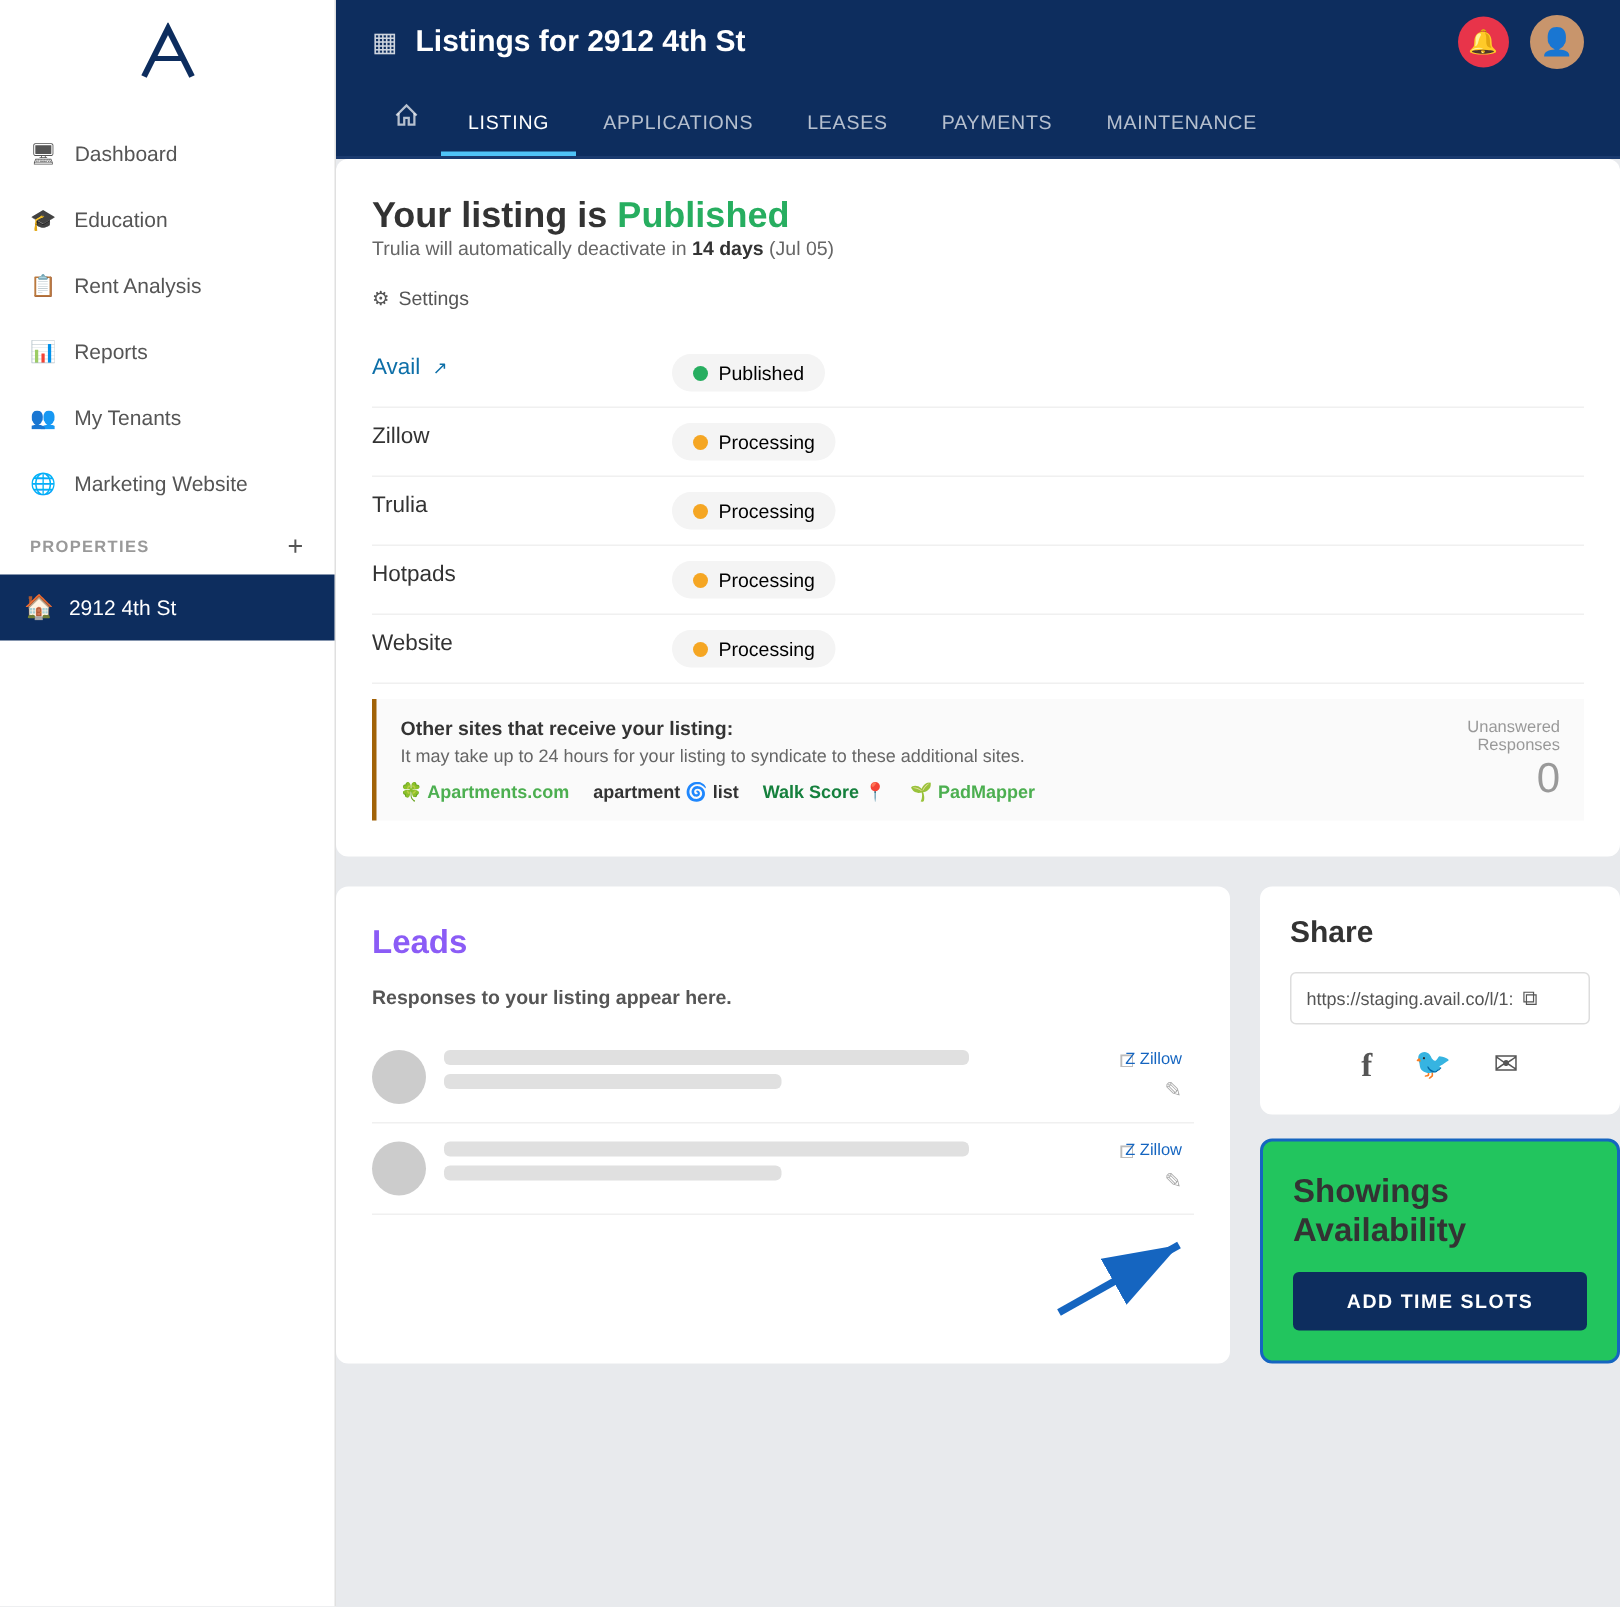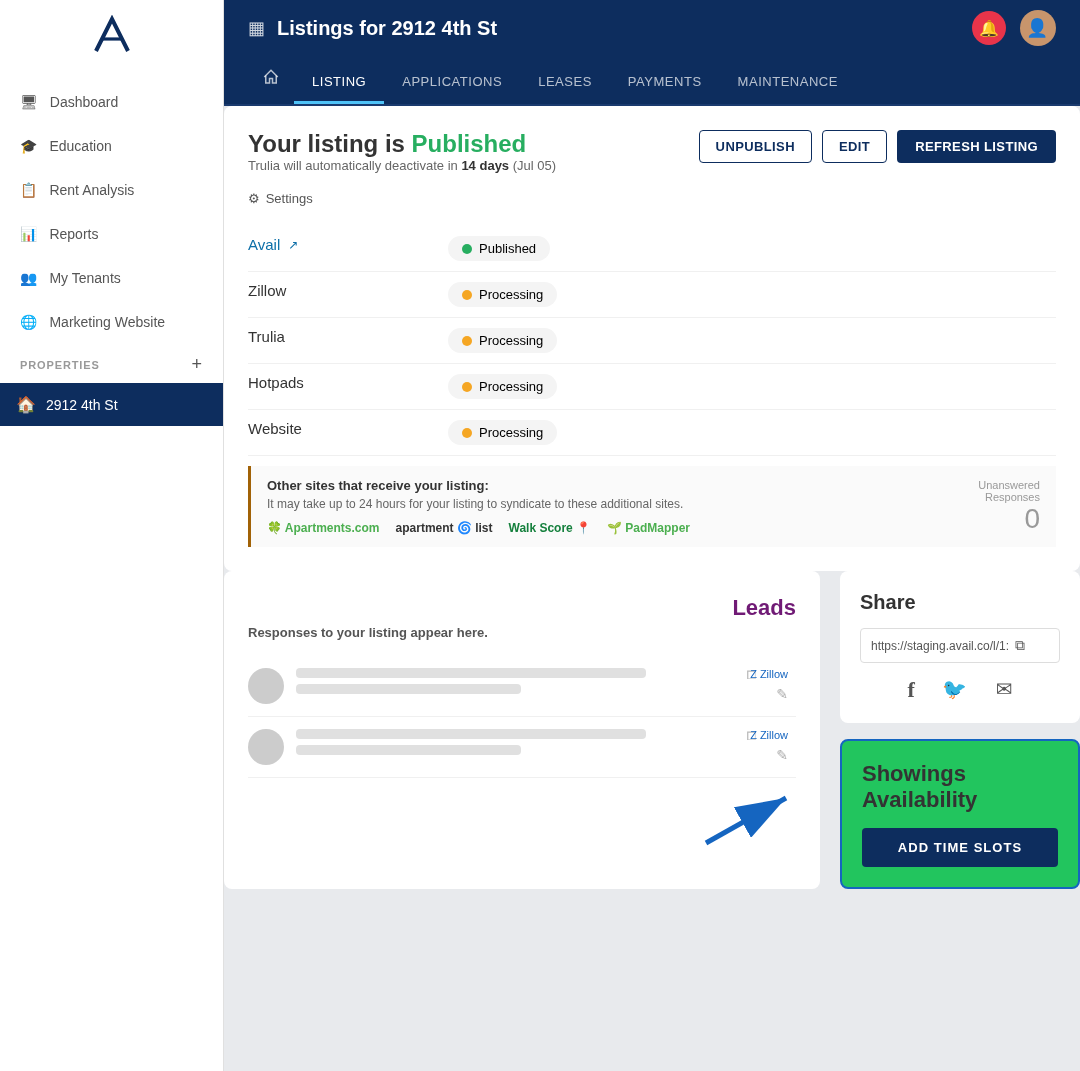--- a/index.html
+++ b/index.html
@@ -29,21 +29,21 @@
     .sidebar-toggle { font-size: 18px; opacity: 0.8; cursor: pointer; }
 
     
     .tabs { background: #0d2d5e; display: flex; align-items: flex-end; padding: 0 24px; gap: 0; flex-shrink: 0; border-bottom: 2px solid #1a3a6e; }
     .tab { padding: 12px 18px; font-size: 13px; font-weight: 500; color: rgba(255,255,255,0.7); cursor: pointer; border-bottom: 3px solid transparent; text-transform: uppercase; letter-spacing: 0.04em; }
     .tab.active { color: #fff; border-bottom: 3px solid #4fc3f7; }
     .tab-home { padding: 12px 14px; }
     .tab-home svg { fill: rgba(255,255,255,0.7); }
 
     
-    .content { flex: 1; overflow-y: auto; display: flex; flex-direction: column; }
+    .content { flex: 1; overflow-y: auto; display: flex; flex-direction: column; gap: 20px; }
 
     
     .listing-card { background: #fff; border-radius: 8px; padding: 24px; }
     .listing-header { display: flex; align-items: flex-start; justify-content: space-between; margin-bottom: 4px; }
     .listing-title { font-size: 24px; color: #333; }
     .listing-title .published { color: #27ae60; font-weight: 700; }
     .listing-actions { display: flex; gap: 10px; }
     .btn-outline { border: 1.5px solid #0d2d5e; background: #fff; color: #0d2d5e; padding: 8px 16px; border-radius: 4px; font-size: 13px; font-weight: 600; cursor: pointer; letter-spacing: 0.03em; }
     .btn-primary { background: #0d2d5e; color: #fff; padding: 8px 18px; border-radius: 4px; font-size: 13px; font-weight: 600; cursor: pointer; border: none; letter-spacing: 0.03em; }
     .listing-subtitle { font-size: 13px; color: #666; margin-bottom: 14px; }
@@ -73,21 +73,21 @@
     .logo-padmapper { color: #4caf50; }
     .other-sites-right { text-align: right; }
     .unanswered-label { font-size: 11px; color: #999; }
     .unanswered-count { font-size: 28px; color: #999; font-weight: 300; }
 
     
     .bottom-row { display: flex; gap: 20px; }
 
     
     .leads-card { background: #fff; border-radius: 8px; padding: 24px; flex: 1; }
-    .leads-title { font-size: 22px; font-weight: 700; color: #701a75; margin-bottom: 4px; text-align: right; }
+    .leads-title { font-size: 22px; font-weight: 700; color: #8b5cf6; margin-bottom: 16px; }
     .leads-subtitle { font-size: 13px; font-weight: 600; color: #555; margin-bottom: 16px; }
     .lead-item { display: flex; align-items: flex-start; gap: 12px; padding: 12px 0; border-bottom: 1px solid #f0f0f0; position: relative; }
     .lead-avatar { width: 36px; height: 36px; border-radius: 50%; background: #ccc; flex-shrink: 0; }
     .lead-content { flex: 1; }
     .lead-bar { height: 10px; background: #e0e0e0; border-radius: 4px; margin-bottom: 6px; }
     .lead-bar.wide { width: 70%; }
     .lead-bar.medium { width: 45%; }
     .lead-source { position: absolute; top: 12px; right: 8px; font-size: 11px; color: #1565c0; display: flex; align-items: center; gap: 3px; }
     .lead-edit { position: absolute; bottom: 14px; right: 8px; font-size: 14px; color: #aaa; cursor: pointer; }
     .lead-expand { position: absolute; top: 12px; right: 40px; font-size: 12px; color: #bbb; cursor: pointer; }
@@ -200,25 +200,20 @@
     <div class="listing-card">
       <div class="listing-header">
         <div>
           <h2 class="listing-title">
             <span>Your listing is </span><span class="published">Published</span>
           </h2>
           <p class="listing-subtitle">
             <span>Trulia will automatically deactivate in </span><strong>14 days</strong><span> (Jul 05)</span>
           </p>
         </div>
-        <div class="listing-actions">
-          <button class="btn-outline">UNPUBLISH</button>
-          <button class="btn-outline">EDIT</button>
-          <button class="btn-primary">REFRESH LISTING</button>
-        </div>
       </div>
 
       <div class="settings-link">
         <span>⚙</span>
         <span>Settings</span>
       </div>
 
       <div class="platform-row">
         <div class="platform-name">
           <a href="#">Avail</a>

